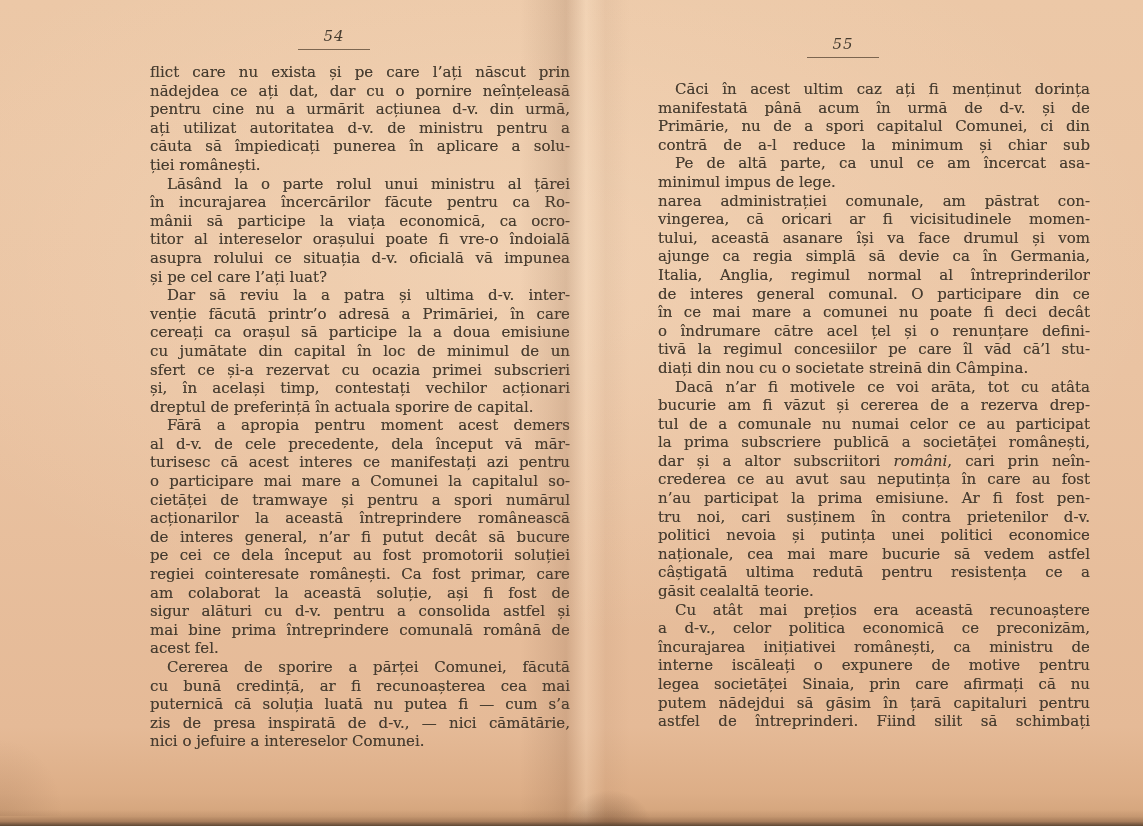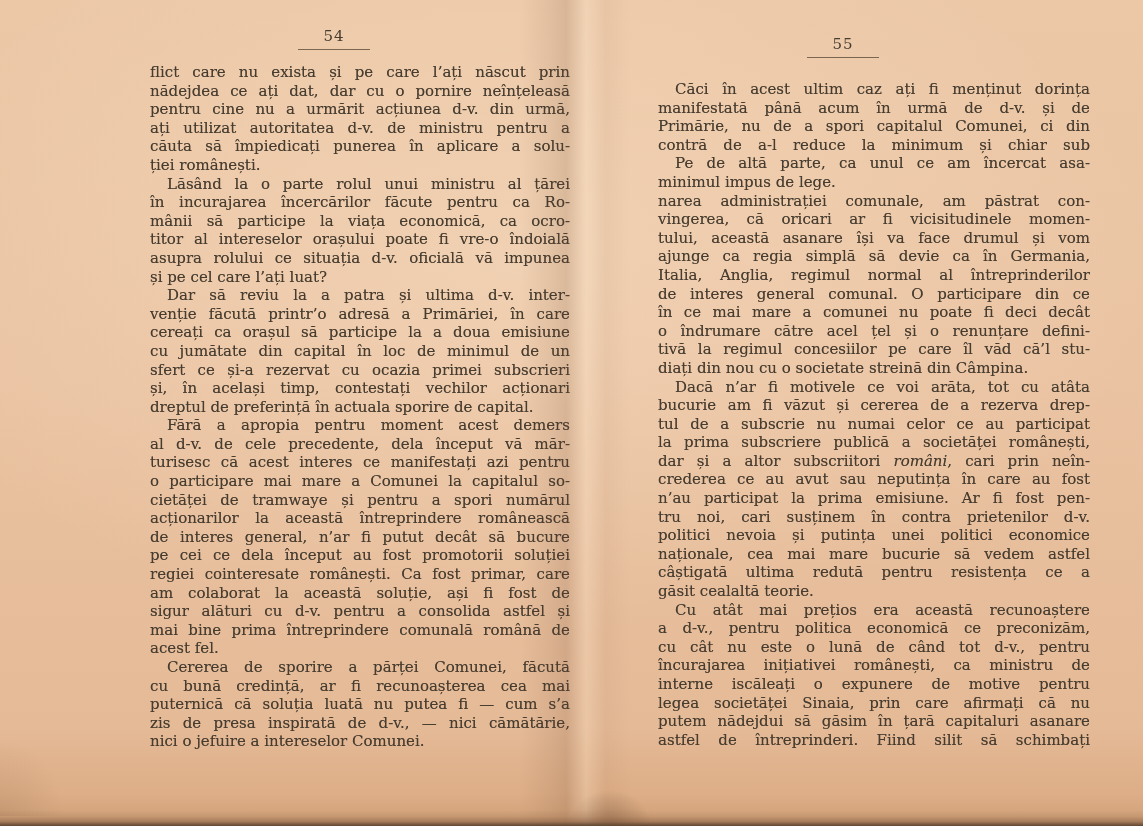--- a/index.html
+++ b/index.html
@@ -60,20 +60,21 @@
     width: 72px;
     text-align: center;
     color: #463c30;
   }
   #hdr-54 { left: 298px; top: 28px; }
   #hdr-55 { left: 807px; top: 36px; }
   .page-number {
     font-size: 15px;
     line-height: 17px;
     letter-spacing: 1px;
+    font-style: italic;
   }
   .header-rule {
     height: 1px;
     margin-top: 4px;
     background: rgba(75,58,42,0.70);
   }
   .page-body {
     position: absolute;
     color: #463c30;
     font-size: 15px;
@@ -156,37 +157,36 @@
       <div class="text-line">tului, această asanare își va face drumul și vom</div>
       <div class="text-line">ajunge ca regia simplă să devie ca în Germania,</div>
       <div class="text-line">Italia, Anglia, regimul normal al întreprinderilor</div>
       <div class="text-line">de interes general comunal. O participare din ce</div>
       <div class="text-line">în ce mai mare a comunei nu poate fi deci decât</div>
       <div class="text-line">o îndrumare către acel țel și o renunțare defini-</div>
       <div class="text-line">tivă la regimul concesiilor pe care îl văd că’l stu-</div>
       <div class="text-line par-last">diați din nou cu o societate streină din Câmpina.</div>
       <div class="text-line par-first">Dacă n’ar fi motivele ce voi arăta, tot cu atâta</div>
       <div class="text-line">bucurie am fi văzut și cererea de a rezerva drep-</div>
-      <div class="text-line">tul de a subscrie nu numai celor ce au participat</div>
+      <div class="text-line">tul de a comunale nu numai celor ce au participat</div>
       <div class="text-line">la prima subscriere publică a societăței românești,</div>
       <div class="text-line">dar și a altor subscriitori <i>români</i>, cari prin neîn-</div>
       <div class="text-line">crederea ce au avut sau neputința în care au fost</div>
       <div class="text-line">n’au participat la prima emisiune. Ar fi fost pen-</div>
       <div class="text-line">tru noi, cari susținem în contra prietenilor d-v.</div>
       <div class="text-line">politici nevoia și putința unei politici economice</div>
       <div class="text-line">naționale, cea mai mare bucurie să vedem astfel</div>
       <div class="text-line">câștigată ultima redută pentru resistența ce a</div>
       <div class="text-line par-last">găsit cealaltă teorie.</div>
       <div class="text-line par-first">Cu atât mai prețios era această recunoaștere</div>
-      <div class="text-line">a d-v., pentru politica economică ce preconizăm,</div>
-      <div class="text-line">cu cât nu este o lună de când tot d-v., pentru</div>
+      <div class="text-line">a d-v., celor politica economică ce preconizăm,</div>
       <div class="text-line">încurajarea inițiativei românești, ca ministru de</div>
       <div class="text-line">interne iscăleați o expunere de motive pentru</div>
       <div class="text-line">legea societăței Sinaia, prin care afirmați că nu</div>
-      <div class="text-line">putem nădejdui să găsim în țară capitaluri asanare</div>
+      <div class="text-line">putem nădejdui să găsim în țară capitaluri pentru</div>
       <div class="text-line">astfel de întreprinderi. Fiind silit să schimbați</div>
     </div>
 
   <div class="gutter"></div>
   <div class="gutter-shadow-bottom"></div>
   <div class="corner-shade"></div>
   <div class="bottom-edge"></div>
 
 </div>
 

